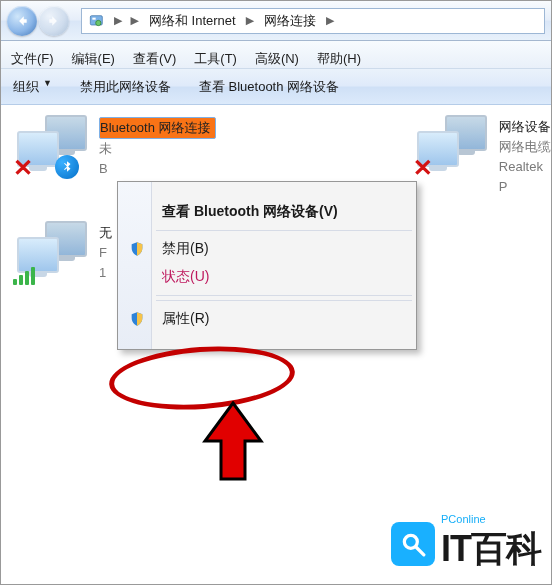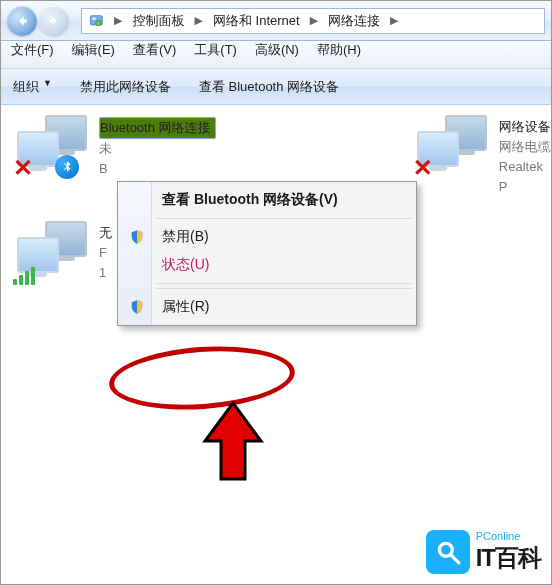--- a/index.html
+++ b/index.html
@@ -9,66 +9,66 @@
 .nav-btn { width:30px; height:30px; border-radius:50%; background:radial-gradient(circle at 35% 35%,#cfe6fa 0%,#8bb6e8 55%,#3c73b6); display:flex; align-items:center; justify-content:center; margin-right:2px; box-shadow:inset 0 1px 1px rgba(255,255,255,.6),0 1px 2px rgba(0,0,0,.2); }
 .nav-btn.disabled { background:radial-gradient(circle at 35% 35%,#eef4fb 0%,#cddbec 55%,#9fb6d0); opacity:.85; }
 .nav-btn svg { width:14px; height:14px; fill:#fff; }
 .addr-sep { width:10px; }
 .addr-bar { flex:1; height:26px; background:#fff; border:1px solid #9db7d5; display:flex; align-items:center; padding:0 2px; font-size:13px; color:#222; }
 .crumb-icon { width:18px; height:18px; margin:0 4px; display:flex; align-items:center; justify-content:center; }
 .crumb-icon svg { width:16px; height:16px; }
 .crumb { padding:0 6px; line-height:24px; }
 .crumb-arrow { color:#666; padding:0 4px; font-size:11px; }
 
-.menu-bar { height:28px; background:linear-gradient(#f7fbfe,#e9f0f9); display:flex; align-items:flex-start; padding:0 10px; gap:18px; font-size:13px; color:#222; border-bottom:1px solid #cddbeb; }
+.menu-bar { height:28px; background:linear-gradient(#f7fbfe,#e9f0f9); display:flex; align-items:flex-end; padding:0 10px; gap:18px; font-size:13px; color:#222; border-bottom:1px solid #cddbeb; }
 .menu-item { cursor:default; }
 
 .toolbar { height:36px; background:linear-gradient(#eaf2fb,#dfeafa 48%,#cfe0f6 52%,#dceafb); display:flex; align-items:center; padding:0 12px; gap:28px; font-size:13px; color:#1a1a1a; border-bottom:1px solid #b5cce8; }
 .tool-item { display:flex; align-items:flex-start; gap:4px; cursor:default; }
 .dropdown-caret { font-size:9px; color:#222; }
 
 .content { position:relative; height:calc(100% - 40px - 28px - 36px); background:#fff; padding:10px 0 0 14px; }
 .conn-row { display:flex; gap:40px; }
 .conn-item { display:flex; gap:10px; width:370px; }
 .conn-item.right { width:140px; }
 .conn-icon-wrap { width:74px; height:62px; position:relative; flex-shrink:0; }
 .conn-info { font-size:13px; line-height:20px; color:#222; padding-top:2px; }
 .conn-item.selected .conn-info { }
-.conn-item.selected .conn-top-row { background:#4d7c0f; border:1px solid #7eb0e6; padding:0 4px 0 0; border-radius:2px; }
+.conn-item.selected .conn-top-row { background:#f97316; border:1px solid #7eb0e6; padding:0 4px 0 0; border-radius:2px; }
 .conn-top-row { display:inline-block; }
 .grey { color:#7a7a7a; }
 
 .monitor-pair { position:relative; width:74px; height:56px; }
 .mon { position:absolute; width:42px; height:36px; background:linear-gradient(#d8ecfb,#9fc6ec); border:2px solid #c8d7e6; border-radius:3px; }
 .mon.back { top:0; right:2px; filter:brightness(.92); }
 .mon.front { bottom:4px; left:2px; }
 .mon::after { content:""; position:absolute; bottom:-6px; left:50%; transform:translateX(-50%); width:18px; height:5px; background:#c8d7e6; border-radius:0 0 3px 3px; }
 .overlay-x { position:absolute; bottom:-2px; left:-3px; width:22px; height:22px; border-radius:50%; display:flex; align-items:center; justify-content:center; color:#d41212; font-weight:bold; font-size:24px; }
 .overlay-bt { position:absolute; bottom:-2px; right:10px; width:24px; height:24px; border-radius:50%; background:radial-gradient(circle at 30% 30%,#3ab0ff,#0570c9); display:flex; align-items:center; justify-content:center; color:#fff; font-size:14px; font-weight:bold; }
 .overlay-sig { position:absolute; bottom:-2px; left:-2px; display:flex; gap:2px; align-items:flex-end; }
 .overlay-sig span { display:block; width:4px; background:#3bb54a; border-radius:1px; }
 .overlay-sig span:nth-child(1){height:6px;} .overlay-sig span:nth-child(2){height:10px;} .overlay-sig span:nth-child(3){height:14px;} .overlay-sig span:nth-child(4){height:18px;}
 
-.ctx-menu { position:absolute; top:180px; left:116px; width:300px; background:#f4f4f4; border:1px solid #979797; box-shadow:4px 4px 6px rgba(0,0,0,.25); padding:4px 2px; }
+.ctx-menu { position:absolute; top:180px; left:116px; width:300px; background:#f4f4f4; border:1px solid #979797; box-shadow:4px 4px 6px rgba(0,0,0,.25); padding:16px 2px; }
 .ctx-icon-col { position:absolute; top:0; bottom:0; left:0; width:34px; background:linear-gradient(#f4f7fc,#e8edf6); border-right:1px solid #d6dbe6; }
 .ctx-item { position:relative; padding:5px 10px 5px 42px; font-size:14px; color:#1a1a1a; cursor:default; }
 .ctx-item.header { font-weight:bold; }
 .ctx-item.disabled { color:#be185d; }
 .ctx-sep { height:1px; background:#d6dbe6; margin:4px 2px 4px 36px; }
 .ctx-shield { position:absolute; left:8px; top:50%; transform:translateY(-50%); width:18px; height:18px; display:flex; align-items:center; justify-content:center; }
 .ctx-shield svg { width:16px; height:18px; }
 
 .highlight-ring { position:absolute; top:346px; left:108px; width:186px; height:62px; border:5px solid #c30000; border-radius:50%; transform:rotate(-4deg); pointer-events:none; }
 .big-arrow { position:absolute; top:400px; left:200px; width:64px; height:84px; pointer-events:none; }
 
 .watermark { position:absolute; bottom:10px; right:10px; display:flex; align-items:center; gap:6px;padding-left:10px; }
 .wm-icon { width:44px; height:44px; background:#19b0ff; border-radius:8px; display:flex; align-items:center; justify-content:center; }
 .wm-icon svg { width:26px; height:26px; fill:#fff; }
 .wm-text { color:#16aef8; font-size:11px; line-height:1; }
-.wm-main { font-size:24px; font-weight:bold; color:#1a1a1a; letter-spacing:-1px; white-space:nowrap; }
+.wm-main { font-size:36px; font-weight:bold; color:#1a1a1a; letter-spacing:-1px; white-space:nowrap; }
 </style>
 </head>
 <body>
 
 <div class="nav-bar">
   <div class="nav-btn">
     <svg viewBox="0 0 24 24">
         <path d="M15 4l-8 8 8 8v-5h5v-6h-5z"></path>
       </svg>
   </div>
@@ -80,21 +80,20 @@
   <div class="addr-sep"></div>
   <div class="addr-bar">
     <span class="crumb-icon">
       <svg viewBox="0 0 24 24">
           <rect x="2" y="4" width="18" height="14" rx="2" fill="#7bb1e6" stroke="#3a6fa6"></rect>
           <rect x="5" y="7" width="5" height="3" fill="#fff"></rect>
           <circle cx="14" cy="15" r="4" fill="#6bc56b" stroke="#2a7a2a"></circle>
         </svg>
     </span>
     <span class="crumb-arrow">▶</span>
-    <span class="crumb">控制面板</span>
     <span class="crumb-arrow">▶</span>
     <span class="crumb">网络和 Internet</span>
     <span class="crumb-arrow">▶</span>
     <span class="crumb">网络连接</span>
     <span class="crumb-arrow">▶</span>
   </div>
 </div>
 
 <div class="menu-bar">
   <span class="menu-item">文件(F)</span>

